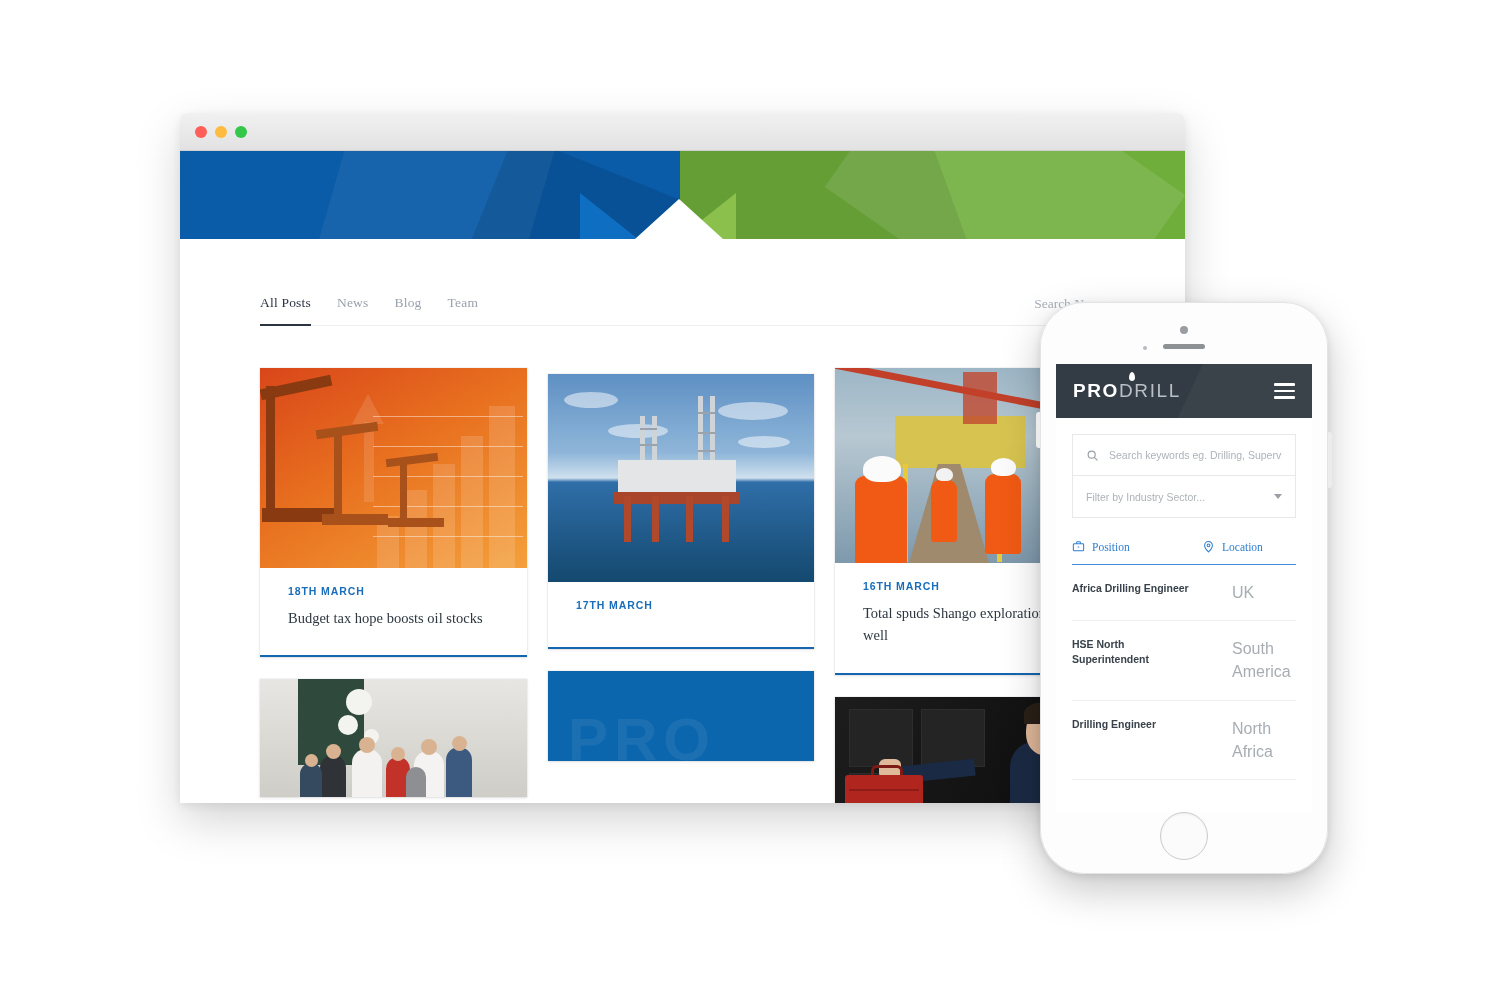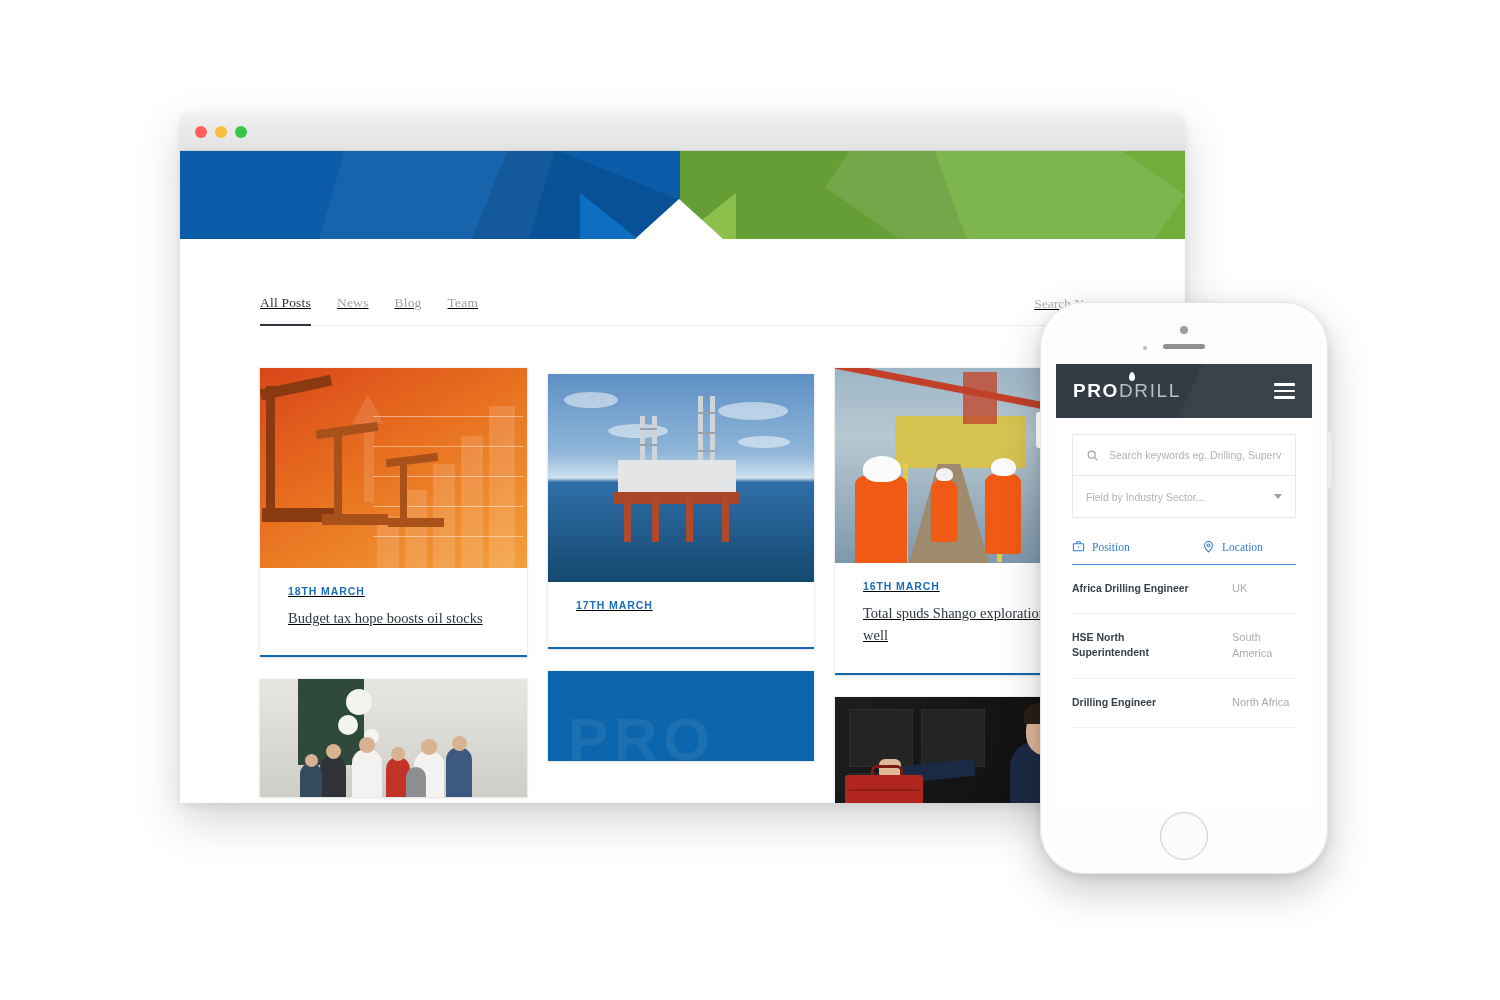--- a/index.html
+++ b/index.html
@@ -68,21 +68,21 @@
     border-left:0 solid transparent;border-right:58px solid transparent;
     border-bottom:46px solid #0d6ec2;z-index:3;
   }
   .hero-tri-green{
     position:absolute;left:498px;bottom:0;width:0;height:0;
     border-left:58px solid transparent;border-right:0 solid transparent;
     border-bottom:46px solid #8cc04d;z-index:3;
   }
 
   
-  .content{padding:0 80px;text-decoration:underline;}
+  .content{padding:0 80px;}
   .navrow{
     display:flex;align-items:flex-end;justify-content:space-between;
     margin-top:56px;border-bottom:1px solid #eceef0;
   }
   .tabs{display:flex;gap:26px;}
   .tab{
     font-size:13.5px;color:#9aa2ac;padding-bottom:13px;
     font-family:"Liberation Serif", serif;letter-spacing:.2px;cursor:pointer;
   }
   .tab.active{color:#2b3440;border-bottom:2.5px solid #2b3440;margin-bottom:-1px;}
@@ -242,21 +242,21 @@
     padding-bottom:11px;
   }
   .ph-tab{display:flex;align-items:center;gap:7px;font-size:11.5px;color:#2f7fd0;
     font-family:"Liberation Serif", serif;cursor:pointer;}
   .ph-tab.pos{width:130px;}
   .jobrow{
     display:flex;justify-content:space-between;align-items:flex-start;
     padding:16px 0;border-bottom:1px solid #eef0f1;gap:8px;
   }
   .job-pos{font-size:10.5px;font-weight:bold;color:#39424a;line-height:1.45;width:132px;}
-  .job-loc{font-size:11px;color:#a7adb3;line-height:1.45;width:64px;}
+  .job-loc{font-size:16px;color:#a7adb3;line-height:1.45;width:64px;}
 
   svg{display:block;}
 </style>
 </head>
 <body>
 
 <div class="stage">
 
   <div class="browser">
 
@@ -453,21 +453,21 @@
           <span>
             <svg width="13" height="13" viewBox="0 0 24 24" fill="none" stroke="#9aa0a6" stroke-width="2.2">
               <circle cx="10.5" cy="10.5" r="6.5"></circle>
               <line x1="15.4" y1="15.4" x2="21" y2="21"></line>
             </svg>
           </span>
           <span class="ph-ph">Search keywords eg. Drilling, Supervis</span>
         </div>
 
         <div class="ph-select">
-          <span class="lbl">Field by Industry Sector...</span>
+          <span class="lbl">Filter by Industry Sector...</span>
           <span class="caret"></span>
         </div>
 
 
         <div class="ph-tabs">
           <div class="ph-tab pos">
             <span>
               <svg width="13" height="13" viewBox="0 0 24 24" fill="none" stroke="#2f7fd0" stroke-width="1.9">
                 <rect x="2.5" y="7" width="19" height="13" rx="1.6"></rect>
                 <path d="M8.5 7V4.6a1.5 1.5 0 0 1 1.5-1.5h4a1.5 1.5 0 0 1 1.5 1.5V7"></path>

